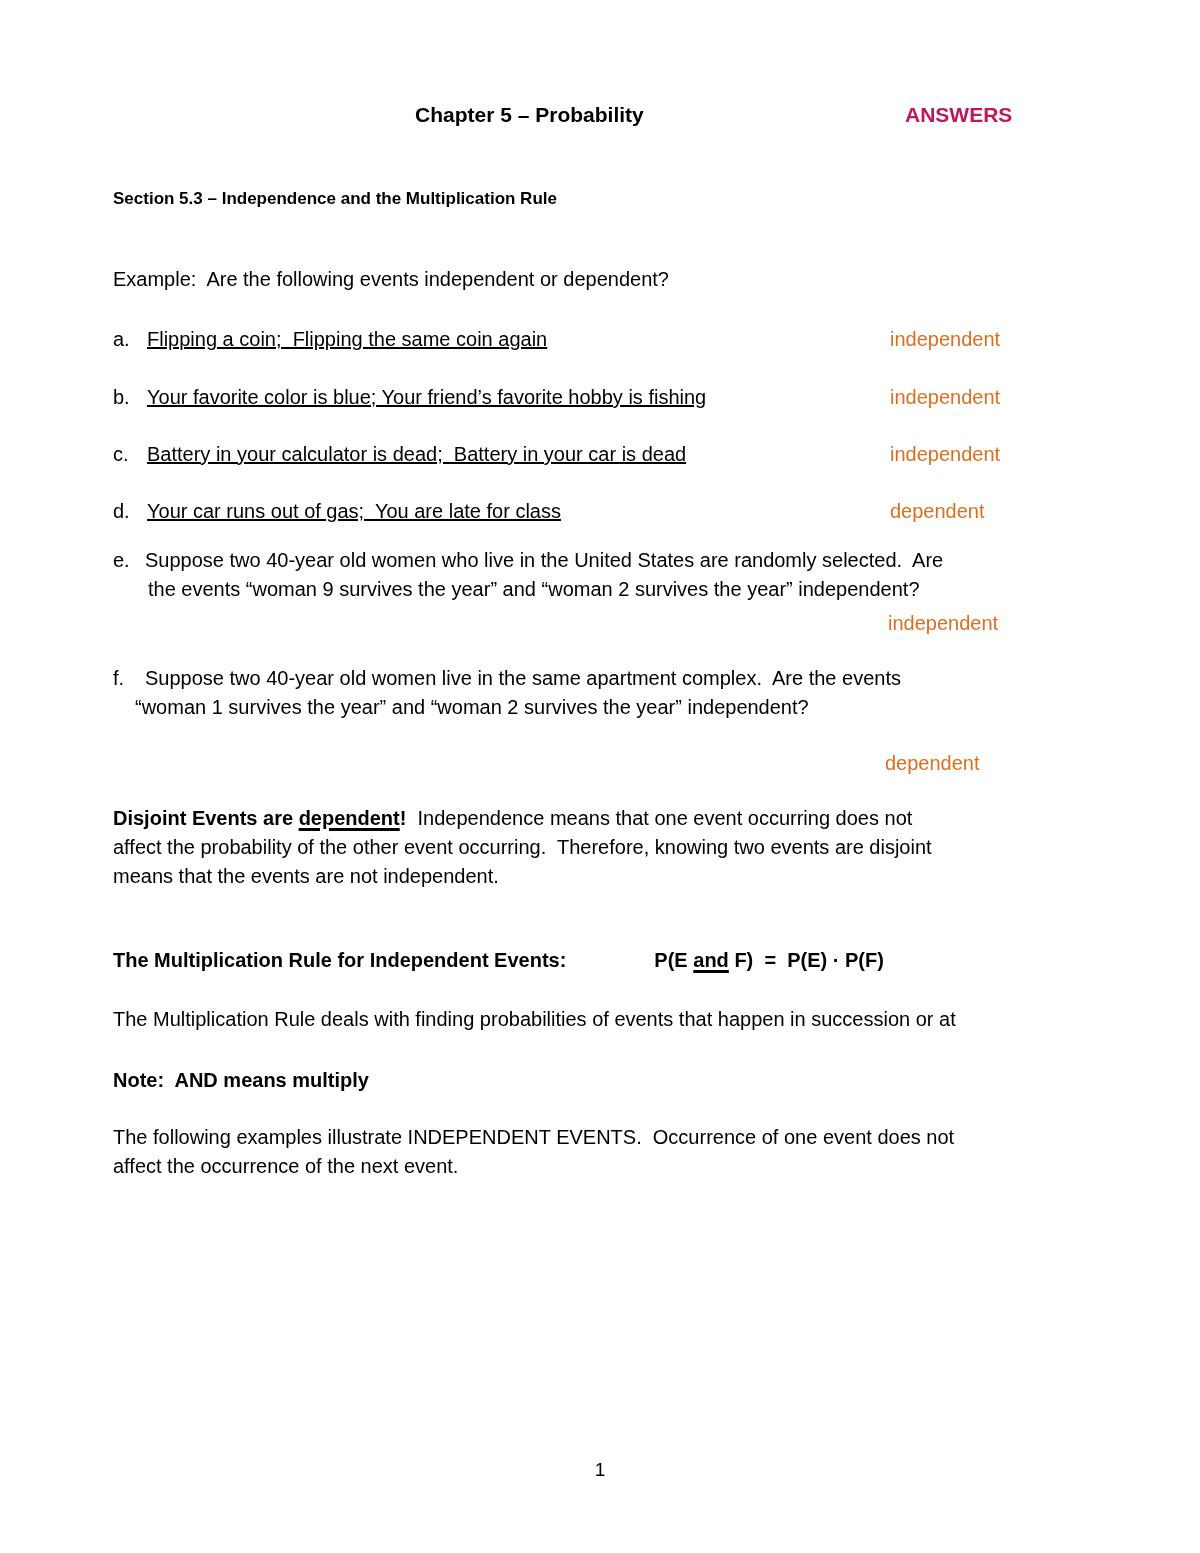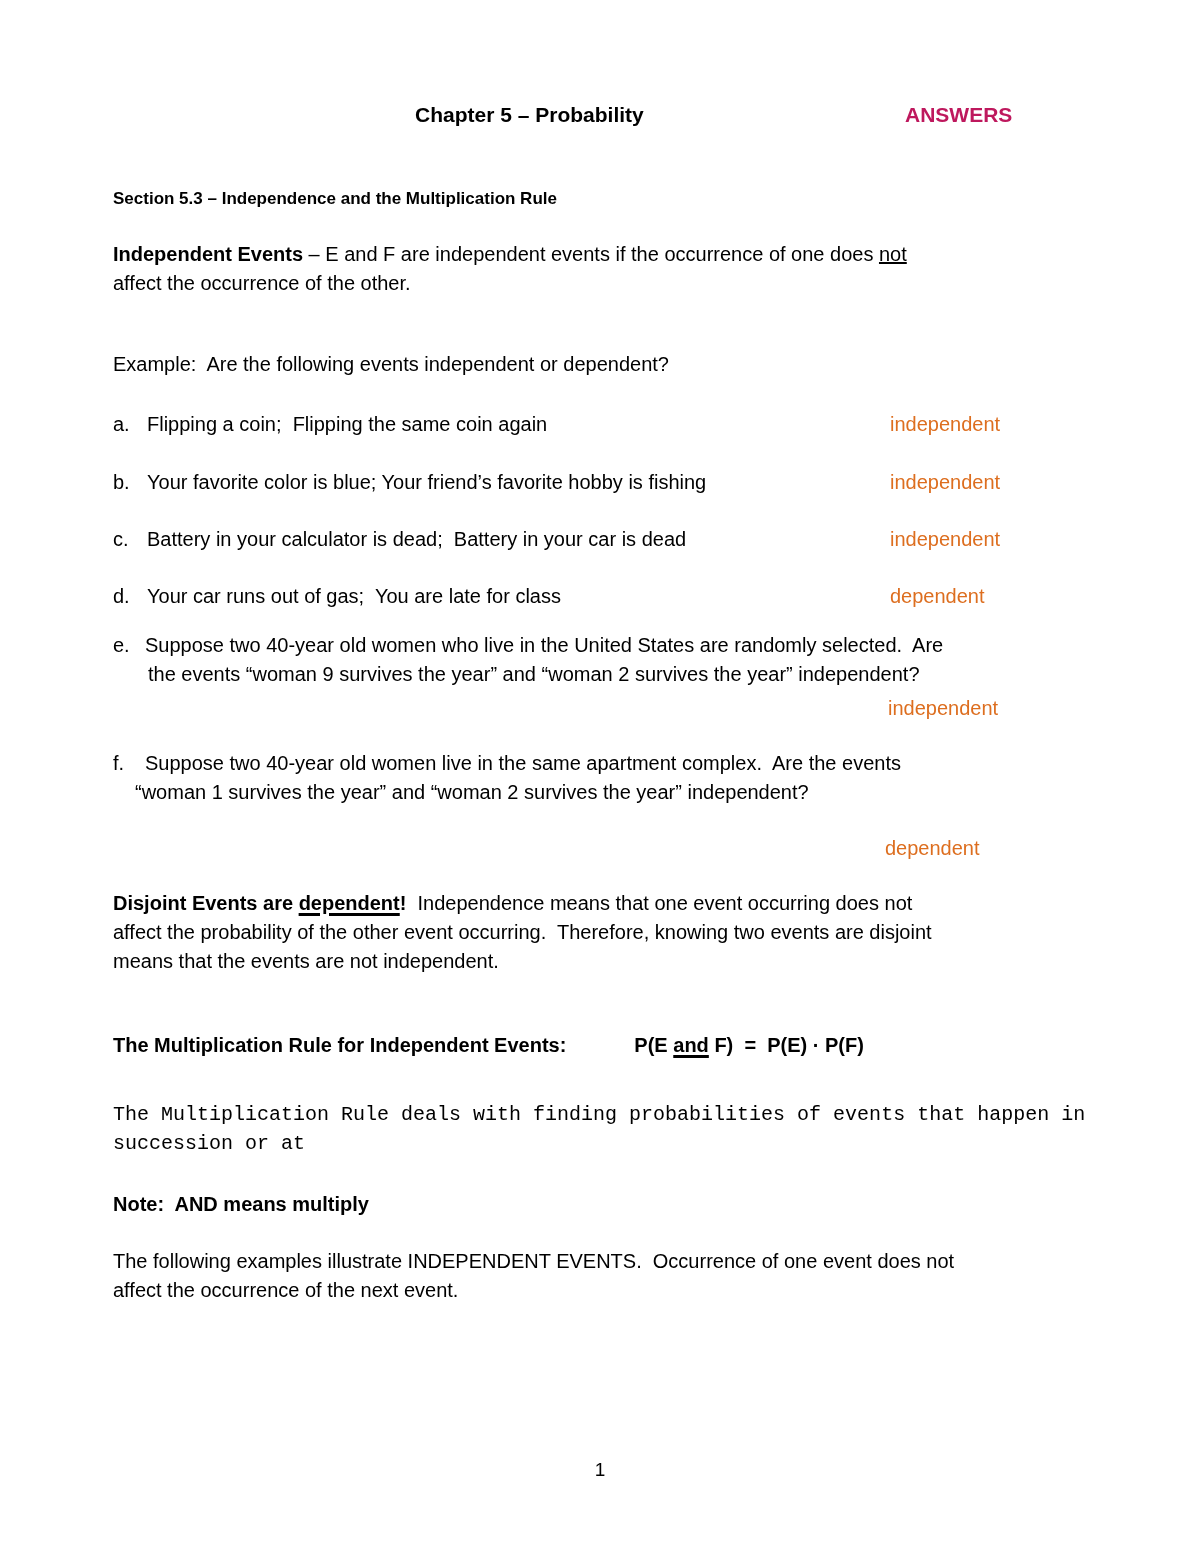--- a/index.html
+++ b/index.html
@@ -43,42 +43,42 @@
     font-size: 17px;
     font-weight: bold;
     line-height: 29px;
   }
 
   p { margin: 0; }
   .def-independent { margin-top: 27px; }
   .def-dependent   { margin-top: 32px; }
   .example-intro   { margin-top: 52px; }
 
-  .ex-row { position: relative; margin-top: 28px; }
+  .ex-row { position: relative; margin-top: 28px; text-decoration: underline; }
   .ex-row.first { margin-top: 31px; }
   .ex-row.row-b { margin-top: 29px; }
   .ex-label { display: inline-block; width: 34px; }
   .ex-answer {
     position: absolute;
     left: 777px;
     top: 0;
     color: #DD6E1F;
   }
   .ex-row-multi { margin-top: 20px; }
   .ex-row-multi.row-f { margin-top: 26px; }
   .ex-line2-e { padding-left: 35px; }
   .ex-line2-f { padding-left: 22px; }
   .ex-answer-line-e { margin-left: 775px; margin-top: 5px; color: #DD6E1F; }
   .ex-answer-line-f { margin-left: 772px; margin-top: 27px; color: #DD6E1F; }
 
   .disjoint { margin-top: 26px; }
 
   .rule-heading { margin-top: 55px; font-weight: bold; }
-  .rule-formula { display: inline-block; margin-left: 68px; font-weight: bold; }
-  .rule-body { margin-top: 40px; font-family: Liberation Mono, monospace; }
+  .rule-formula { display: inline-block; margin-left: 88px; font-weight: bold; }
+  .rule-body { margin-top: 30px; }
   .note-line { margin-top: 32px; font-weight: bold; }
   .examples-intro { margin-top: 28px; }
 
   .page-number {
     position: absolute;
     top: 1455px;
     left: 0;
     width: 100%;
     text-align: center;
     font-size: 19px;
@@ -90,21 +90,20 @@
 <div class="page">
   <div class="content">
 
     <div class="doc-header">
       <span class="doc-title pre">Chapter 5 – Probability</span>
       <span class="answers-label pre">ANSWERS</span>
     </div>
 
     <div class="section-heading pre">Section 5.3 – Independence and the Multiplication Rule</div>
 
-    <p class="def-independent"><span class="b pre">Independent Events</span><span class="pre"> – E and F are independent events if the occurrence of one does </span><span class="u pre">not</span><br><span class="pre">affect the occurrence of the other.</span></p>
 
 
     <p class="example-intro pre">Example:  Are the following events independent or dependent?</p>
 
     <div class="ex-row first"><span class="ex-label pre">a.</span><span class="pre">Flipping a coin;  Flipping the same coin again</span><span class="ex-answer pre">independent</span></div>
 
     <div class="ex-row row-b"><span class="ex-label pre">b.</span><span class="pre">Your favorite color is blue; Your friend’s favorite hobby is fishing</span><span class="ex-answer pre">independent</span></div>
 
     <div class="ex-row"><span class="ex-label pre">c.</span><span class="pre">Battery in your calculator is dead;  Battery in your car is dead</span><span class="ex-answer pre">independent</span></div>
 

